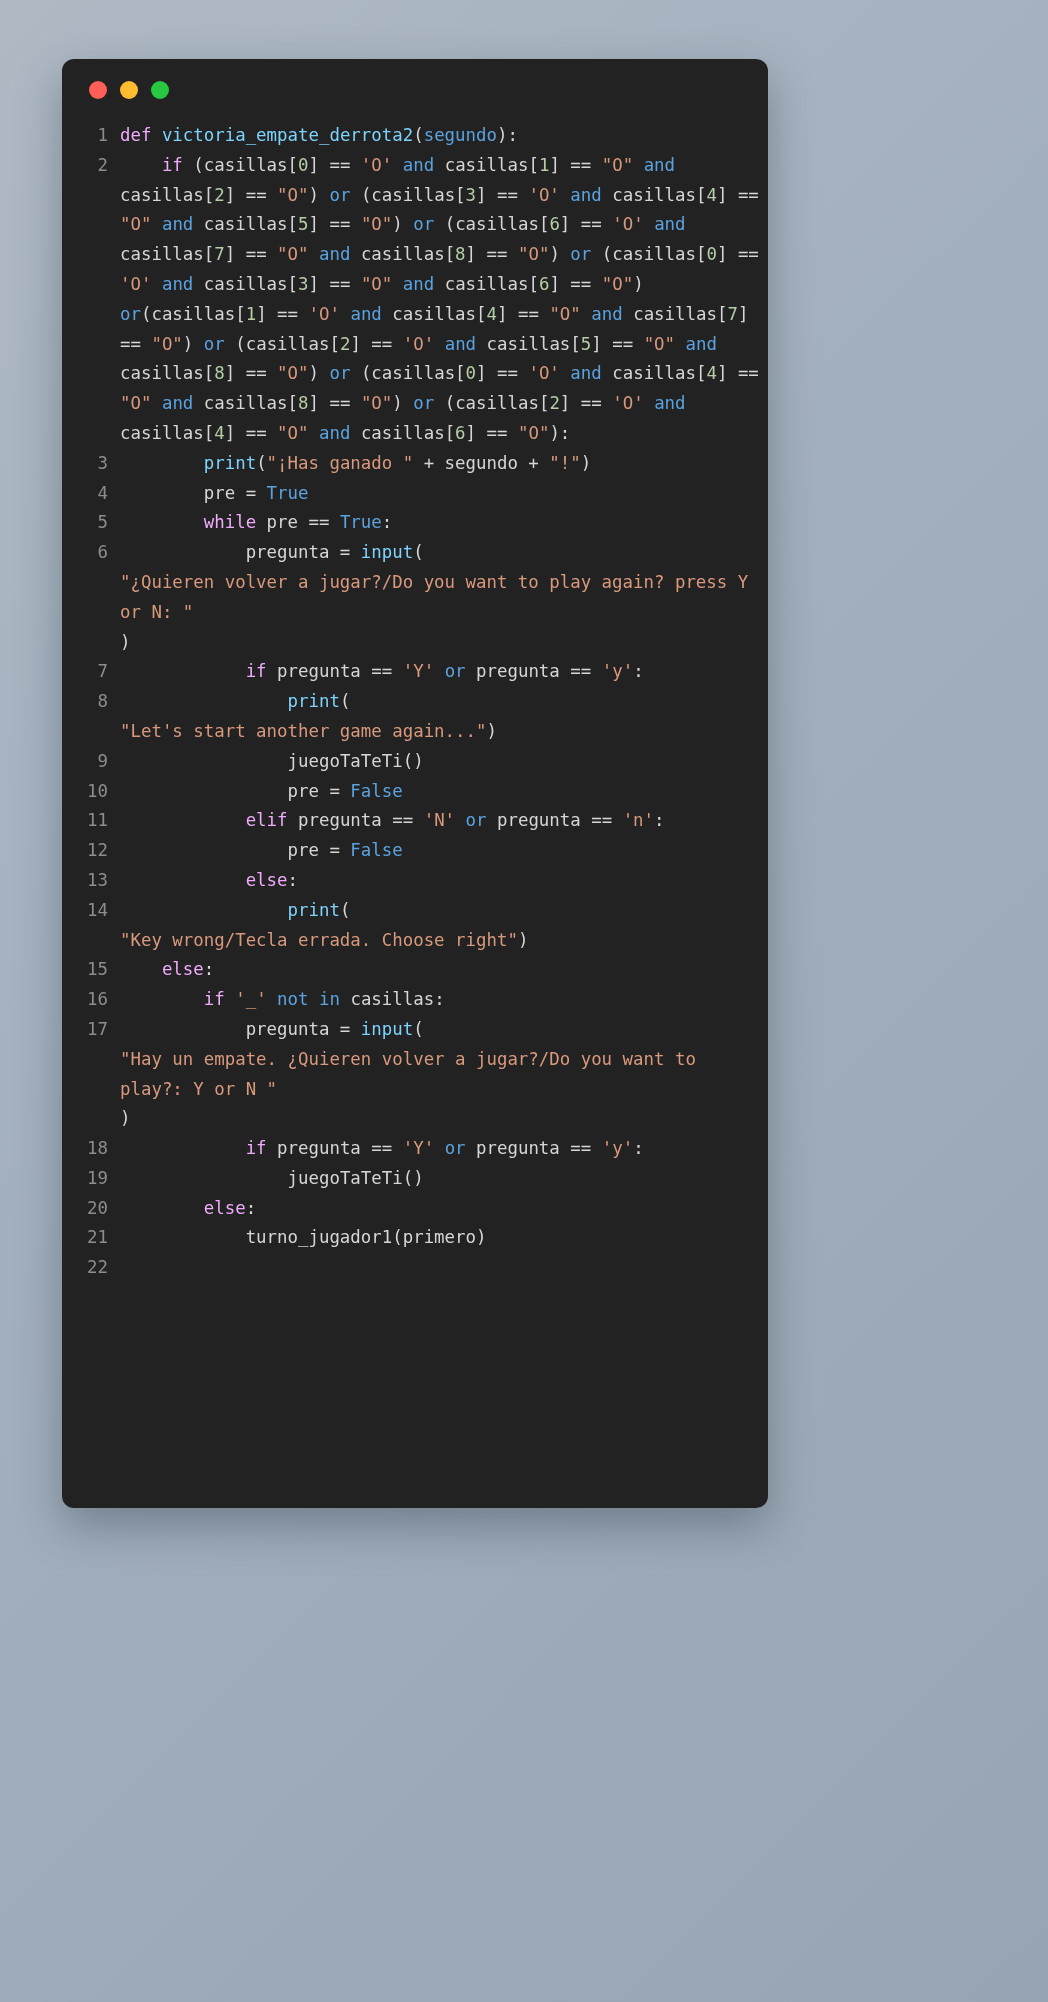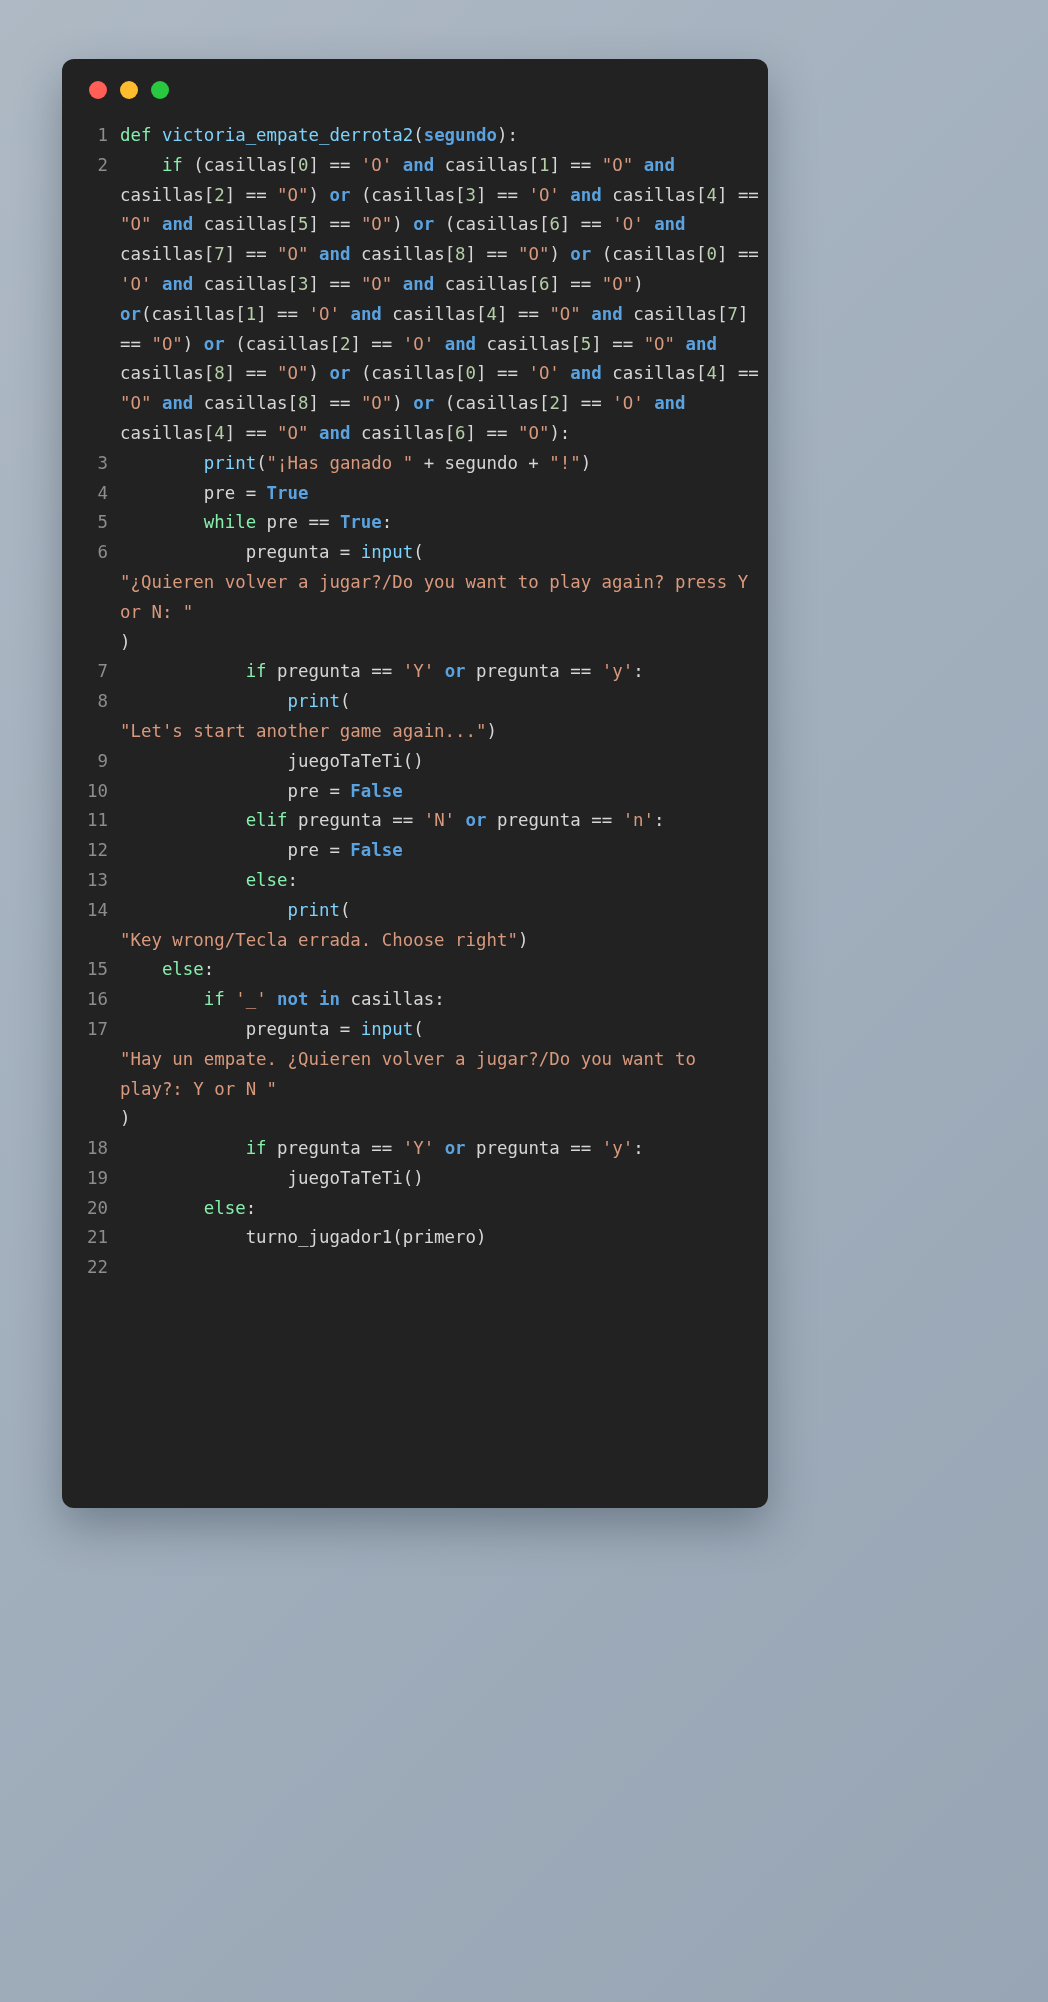--- a/index.html
+++ b/index.html
@@ -80,22 +80,22 @@
     color: #d6d6d6;
     white-space: pre-wrap;
     word-break: break-word;
     overflow-wrap: anywhere;
     font-family: "DejaVu Sans Mono", monospace;
     font-size: 17.4px;
     line-height: 29.8px;
   }
 
   
-  .kw  { color: #86efac; }   
-  .op  { color: #5ba3e0; font-weight: bold; }   
+  .kw  { color: #f0abfc; }   
+  .op  { color: #5ba3e0; }   
   .fn  { color: #7dd3fc; }   
   .str { color: #d9997d; }   
   .num { color: #b5cea8; }   
   .pl  { color: #d6d6d6; }   
 </style>
 </head>
 <body>
 
 <div id="stage">
 

